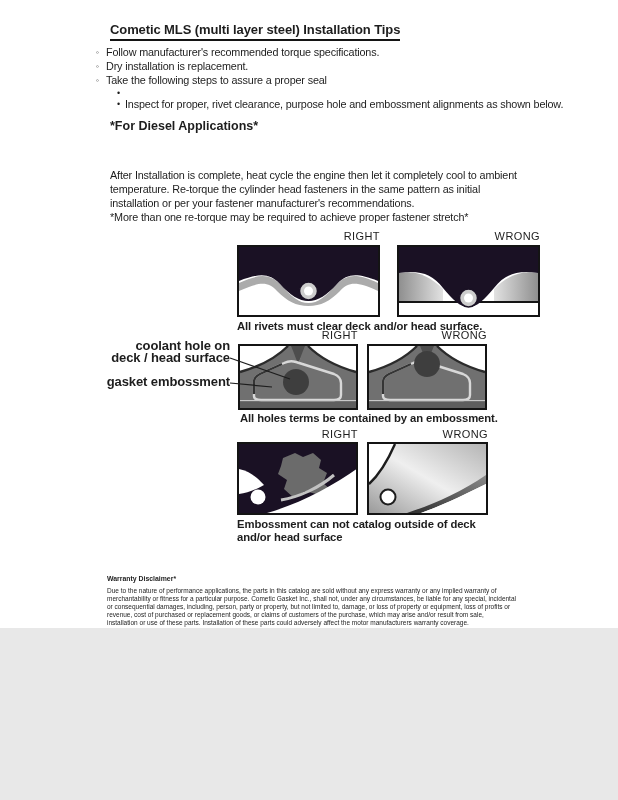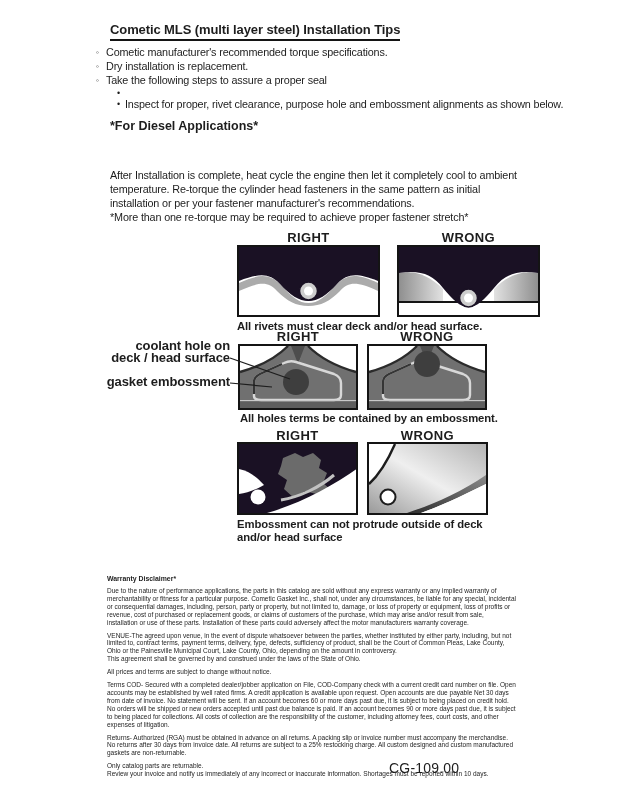--- a/index.html
+++ b/index.html
@@ -1,18 +1,18 @@
 <!DOCTYPE html>
 <html><head>
 <meta charset="utf-8">
 <style>
   html,body{margin:0;padding:0;background:#e8e8e8;}
   .page{
     position:relative;
-    width:618px;height:800px;
+    width:618px;height:628px;
     background:#ffffff;
     font-family:"Liberation Sans", sans-serif;
     color:#1d1d1d;
     overflow:hidden;
     margin:0 auto;
   }
   .abs{position:absolute;}
   .title{
     left:110px;top:22px;
     font-size:13px;font-weight:bold;letter-spacing:-0.1px;
@@ -23,21 +23,21 @@
   .brow .mk{width:10px;font-size:8px;line-height:13px;flex:0 0 10px;}
   .subrows{margin-left:21px;}
   .srow{display:flex;align-items:flex-start;line-height:11px;}
   .srow .mk{width:8px;font-size:9px;line-height:11px;flex:0 0 8px;}
   .diesel-heading{left:110px;top:119px;font-size:12.5px;font-weight:bold;}
   .para{left:110px;width:416px;font-size:10.8px;line-height:13.8px;letter-spacing:-0.15px;}
   .p1{top:137px;}
   .p2{top:169px;}
   .note{top:211px;}
   .dlabel{
-    font-size:13px;font-weight:700;letter-spacing:0.4px;text-align:center;
+    font-size:11px;font-weight:400;letter-spacing:0.4px;text-align:right;
   }
   .caption{font-size:11.3px;font-weight:bold;letter-spacing:-0.1px;line-height:13px;white-space:pre-line;}
   .panel{display:block;}
   .ann{
     left:85px;width:145px;text-align:right;
     font-size:13px;font-weight:600;line-height:11.5px;letter-spacing:-0.1px;
     white-space:pre-line;
   }
   .warranty{left:107px;top:575px;width:409px;}
   .w-head{font-size:6.9px;font-weight:bold;margin:0 0 5px 0;}
@@ -47,21 +47,21 @@
 </head>
 <body>
 
 <div class="page">
 
   <div class="abs title">Cometic MLS (multi layer steel) Installation Tips</div>
 
   <div class="abs bullets">
     <div class="brow">
       <span class="mk">◦</span>
-      <span>Cometic manufacturer's recommended torque specifications.</span>
+      <span>Follow manufacturer's recommended torque specifications.</span>
     </div>
     <div class="brow">
       <span class="mk">◦</span>
       <span>Dry installation is replacement.</span>
     </div>
     <div class="brow">
       <span class="mk">◦</span>
       <span>Take the following steps to assure a proper seal</span>
     </div>
     <div class="subrows">
@@ -183,21 +183,21 @@
     </defs>
     <rect x="0" y="0" width="121" height="73" fill="#ffffff"></rect>
     <path d="M28 2 L 119 2 L 119 38 C 94 54, 66 65, 44 71 L 2 71 L 2 42 C 13 32, 21 18, 28 2 Z" fill="url(#band)"></path>
     <path d="M28 2 C 21 18, 13 32, 2 42" fill="none" stroke="#1d1d1d" stroke-width="2.4"></path>
     <path d="M119 33 C 93 51, 64 63, 40 71 L 54 71 C 74 64, 97 53, 119 42 Z" fill="url(#bevel)"></path>
     <path d="M119 42 C 97 53, 74 64, 54 71 L 119 71 Z" fill="#ffffff"></path>
     <circle cx="21" cy="55" r="7.5" fill="#ffffff" stroke="#1d1d1d" stroke-width="2"></circle>
     <rect x="1" y="1" width="119" height="71" fill="none" stroke="#141414" stroke-width="2"></rect>
   </svg>
 
-  <div class="abs caption" style="left:237px;top:518px;">Embossment can not protrude outside of deck
+  <div class="abs caption" style="left:237px;top:518px;">Embossment can not catalog outside of deck
 and/or head surface</div>
 
   <div class="abs warranty">
     <p class="w-head">Warranty Disclaimer*</p>
     <p class="w-p">Due to the nature of performance applications, the parts in this catalog are sold without any express warranty or any implied warranty of merchantability or fitness for a particular purpose.  Cometic Gasket Inc., shall not, under any circumstances, be liable for any special, incidental or consequential damages, including, person, party or property, but not limited to, damage, or loss of property or equipment, loss of profits or revenue, cost of purchased or replacement goods, or claims of customers of the purchase, which may arise and/or result from sale, installation or use of these parts.  Installation of these parts could adversely affect the motor manufacturers warranty coverage.</p>
     <p class="w-p">VENUE-The agreed upon venue, in the event of dispute whatsoever between the parties, whether instituted by either party, including, but not limited to, contract terms, payment terms, delivery, type, defects, sufficiency of product, shall be the Court of Common Pleas, Lake County, Ohio or the Painesville Municipal Court, Lake County, Ohio, depending on the amount in controversy.
 This agreement shall be governed by and construed under the laws of the State of Ohio.</p>
     <p class="w-p">All prices and terms are subject to change without notice.</p>
     <p class="w-p">Terms COD- Secured with a completed dealer/jobber application on File, COD-Company check with a current credit card number on file.  Open accounts may be established by well rated firms.  A credit application is available upon request.  Open accounts are due payable Net 30 days from date of invoice.  No statement will be sent.  If an account becomes 60 or more days past due, it is subject to being placed on credit hold.  No orders will be shipped or new orders accepted until past due balance is paid.  If an account becomes 90 or more days past due, it is subject to being placed for collections.  All costs of collection are the responsibility of the customer, including attorney fees, court costs, and other expenses of litigation.</p>
     <p class="w-p">Returns- Authorized (RGA) must be obtained in advance on all returns.  A packing slip or invoice number must accompany the merchandise.  No returns after 30 days from invoice date.  All returns are subject to a 25% restocking charge.  All custom designed and custom manufactured gaskets are non-returnable.</p>

